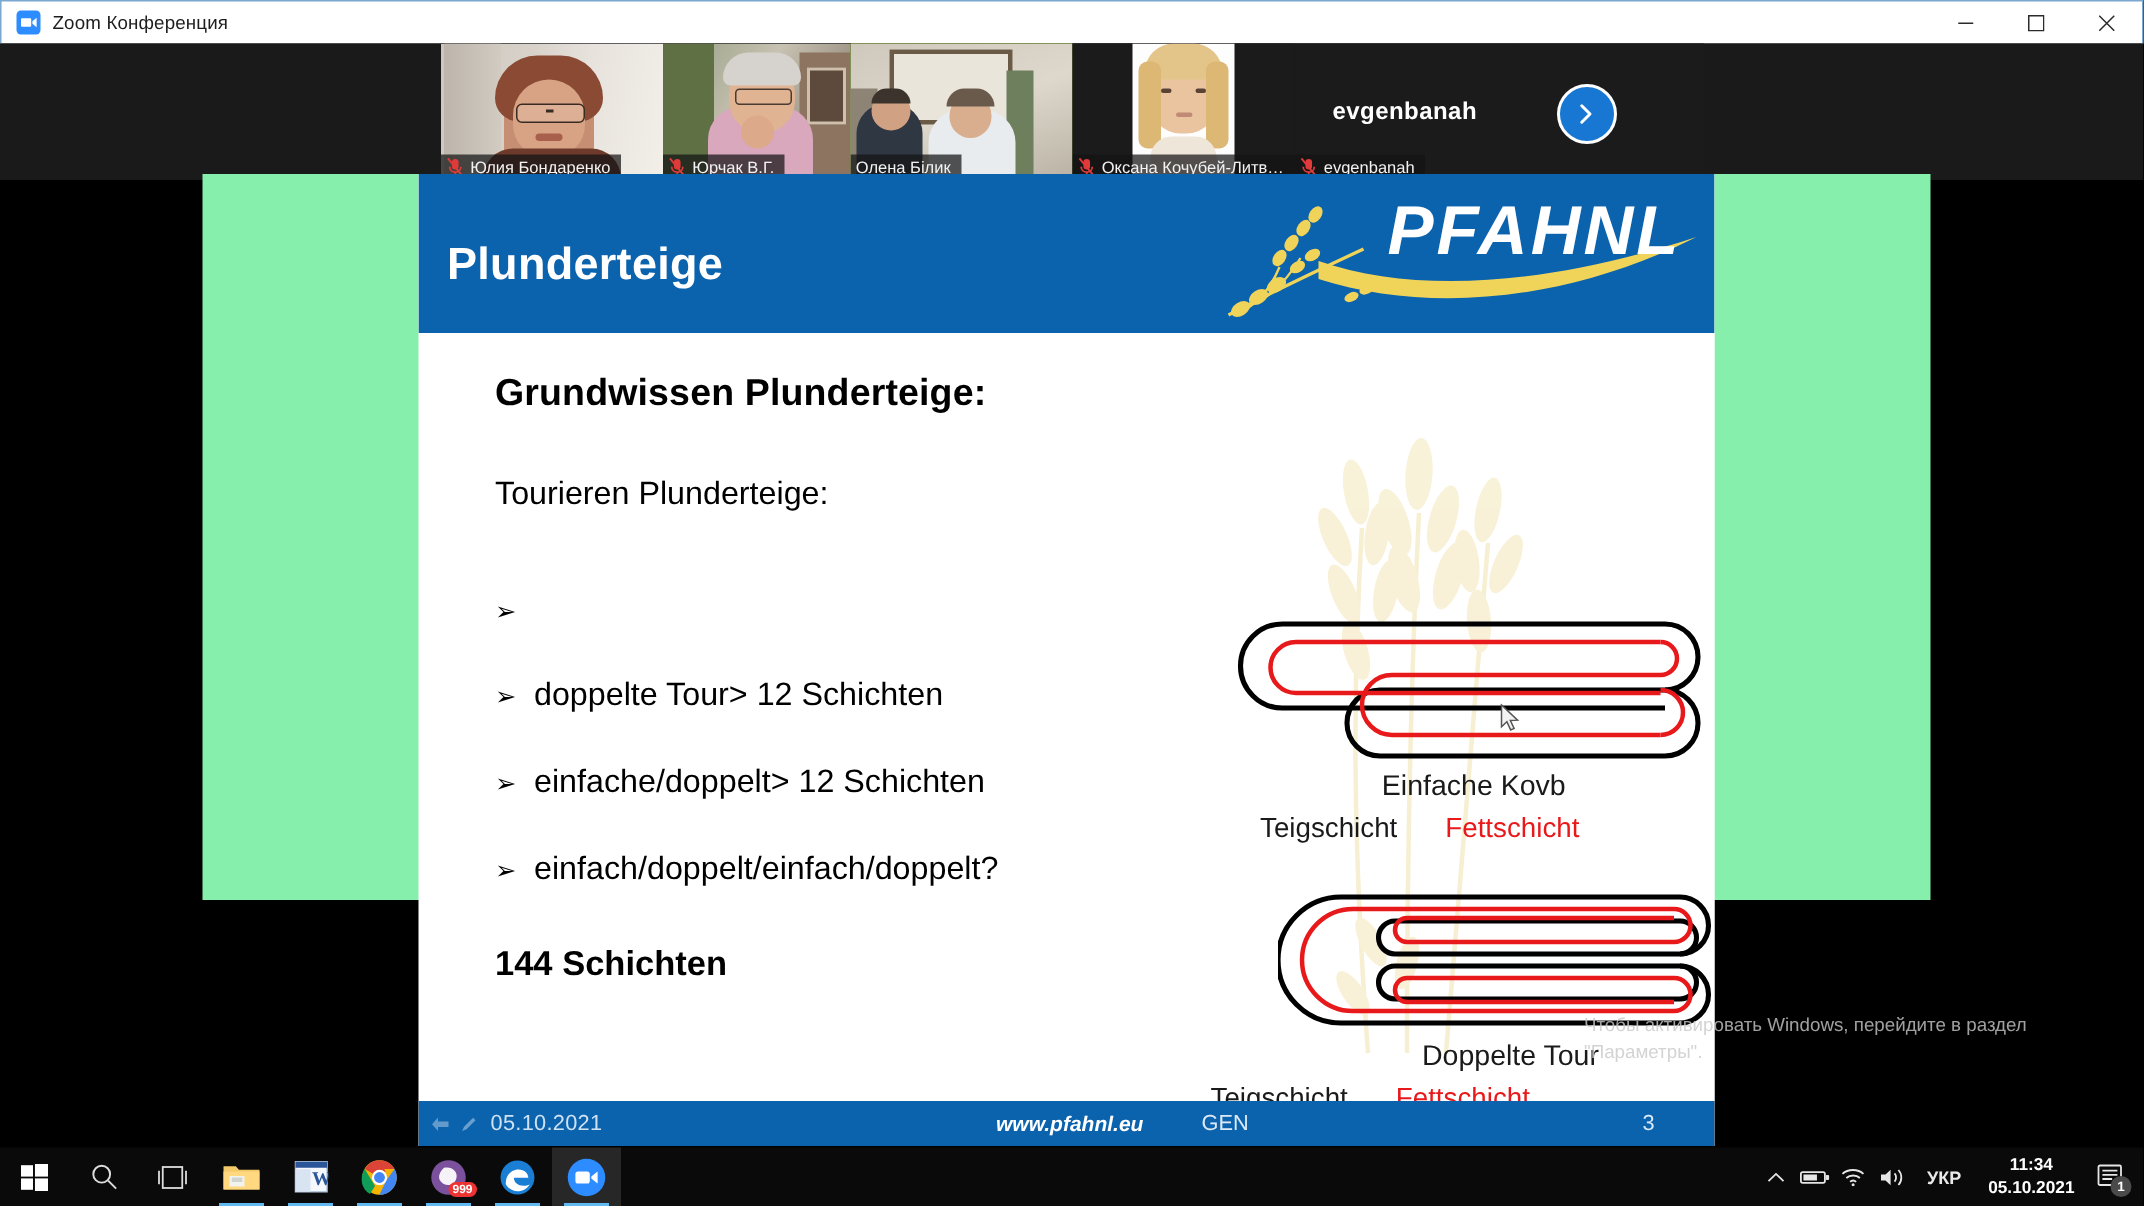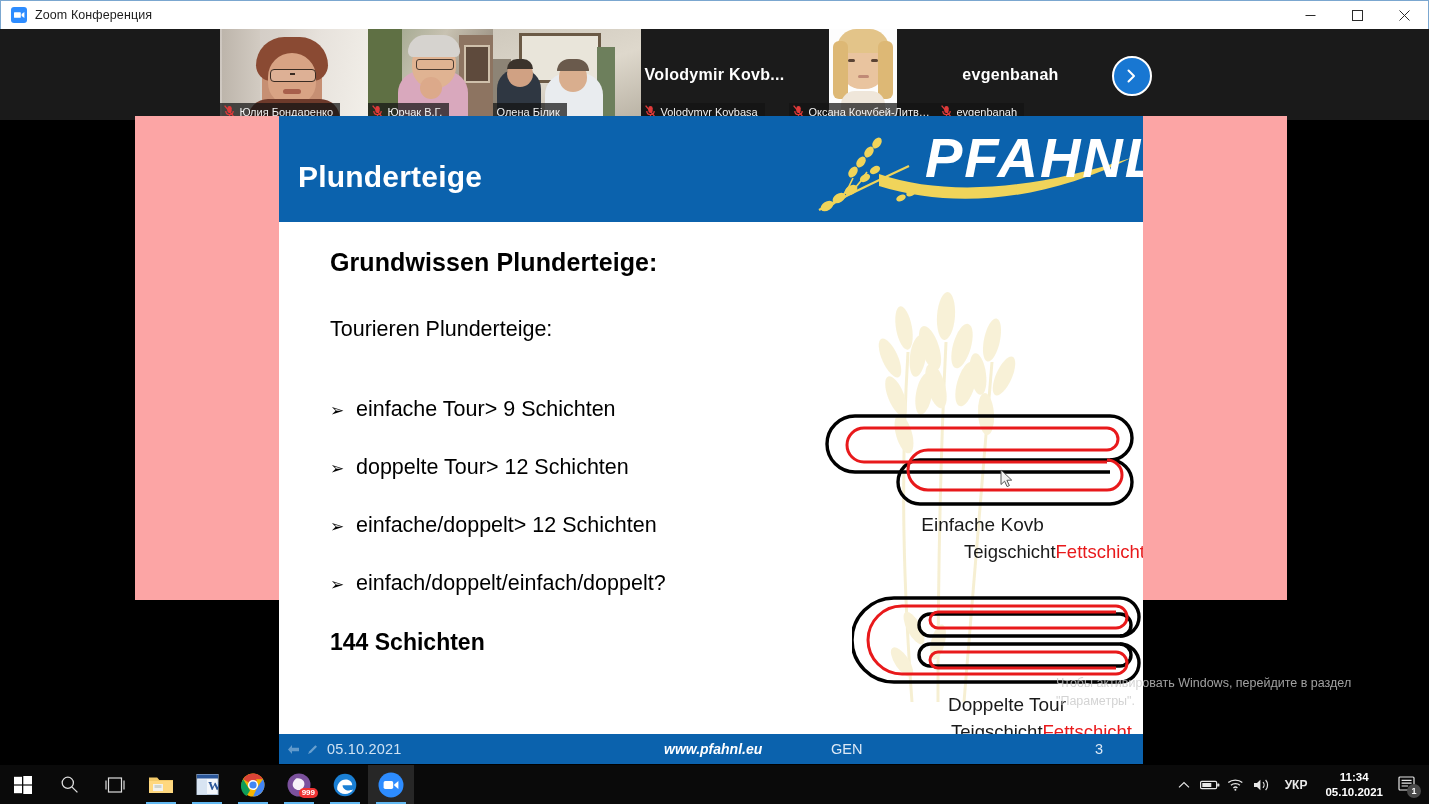--- a/index.html
+++ b/index.html
@@ -158,21 +158,21 @@
   
   .f-bg { position:absolute; inset:0; }
 
   
   #stage {
     position: absolute;
     left: 135px;
     top: 116px;
     width: 1152px;
     height: 484px;
-    background: #fca5a5;
+    background: #86efac;
     text-decoration: underline;
   }
   #slide {
     position: absolute;
     left: 144px;
     top: 0px;
     width: 864px;
     height: 648px;
     background: #ffffff;
     overflow: hidden;
@@ -200,21 +200,21 @@
     position: absolute;
     right: 4px;
     top: 6px;
     width: 330px;
     height: 96px;
   }
   #brand-wordmark {
     position: absolute;
     left: 116px;
     top: 8px;
-    font-size: 56px;
+    font-size: 46px;
     font-weight: bold;
     font-style: italic;
     color: #ffffff;
     letter-spacing: 2px;
     line-height: 1;
     font-family: "Liberation Sans", sans-serif;
   }
   #brand-tagline {
     position: absolute;
     left: 164px;
@@ -298,23 +298,24 @@
     position: absolute;
     width: 100%;
     text-align: center;
     font-size: 19px;
     color: #1a1a1a;
   }
   .diagram-legend {
     position: absolute;
     width: 100%;
     display: flex;
-    justify-content: flex-end;
+    justify-content: flex-start;
     font-size: 18.5px;
     box-sizing: border-box;
+    gap: 32px;
   }
   .legend-teig { color: #1a1a1a; }
   .legend-fett { color: #e8191b; }
 
   #cursor {
     position: absolute;
     left: 703px;
     top: 247px;
     width: 14px;
     height: 19px;
@@ -346,21 +347,20 @@
     left: 385px;
     font-weight: bold;
     font-style: italic;
     color: #ffffff;
     font-size: 14px;
   }
   #footer-gen {
     position: absolute;
     left: 522px;
     color: #dce9f6;
-    margin-left: 30px;
   }
   #footer-page {
     position: absolute;
     right: 40px;
     color: #dce9f6;
   }
 
   
   #activation {
     position: absolute;
@@ -572,32 +572,20 @@
         <div style="position:absolute;left:14px;top:30px;width:26px;height:10px;border-radius:13px 13px 0 0;background:#3b332c"></div>
         <div style="position:absolute;left:52px;top:44px;width:58px;height:47px;border-radius:22px 22px 0 0;background:#e9ecef"></div>
         <div style="position:absolute;left:66px;top:34px;width:28px;height:29px;border-radius:14px;background:#d9ae8e"></div>
         <div style="position:absolute;left:64px;top:30px;width:32px;height:12px;border-radius:14px 14px 0 0;background:#6a5a4c"></div>
       </div>
       <div class="tile-label">
         <span>Олена Білик</span>
       </div>
     </div>
 
-    <div class="tile" style="width:148px">
-      <div class="tile-bigname">Volodymir  Kovb...</div>
-      <div class="tile-label">
-        <svg class="mute-icon" viewBox="0 0 11 13">
-            <rect x="3.3" y="1" width="4.4" height="7" rx="2.2" fill="#e03a3a"></rect>
-            <path d="M1.8 6.1c0 2.1 1.6 3.6 3.7 3.6s3.7-1.5 3.7-3.6" stroke="#e03a3a" stroke-width="1.2" fill="none"></path>
-            <path d="M5.5 9.7V12" stroke="#e03a3a" stroke-width="1.2"></path>
-            <path d="M0.6 0.6l9.8 11.8" stroke="#e03a3a" stroke-width="1.3"></path>
-          </svg>
-        <span>Volodymyr Kovbasa</span>
-      </div>
-    </div>
 
     <div class="tile" style="width:148px">
       <div class="tile-video">
         <div class="f-bg" style="background:#1b1b1b"></div>
         <div style="position:absolute;left:40px;top:0;width:68px;height:91px;background:#fdfdfd"></div>
         <div style="position:absolute;left:52px;top:2px;width:44px;height:58px;border-radius:22px 22px 20px 20px;background:#e9c49f"></div>
         <div style="position:absolute;left:48px;top:0px;width:52px;height:24px;border-radius:26px 26px 6px 6px;background:#e3c489"></div>
         <div style="position:absolute;left:44px;top:12px;width:15px;height:58px;border-radius:6px;background:#ddb875"></div>
         <div style="position:absolute;left:89px;top:12px;width:15px;height:58px;border-radius:6px;background:#ddb875"></div>
         <div style="position:absolute;left:59px;top:30px;width:7px;height:3px;border-radius:2px;background:#5a4334"></div>
@@ -704,21 +692,20 @@
             <ellipse cx="60" cy="430" rx="7" ry="17" transform="rotate(-34 60 430)"></ellipse>
           </g>
         </svg>
 
         <div id="heading">Grundwissen Plunderteige:</div>
         <div id="subheading">Tourieren Plunderteige:</div>
 
         <div id="bullets">
           <div class="bullet">
             <span class="bullet-marker">➢</span>
-            <span>einfache  Tour&gt;  9 Schichten</span>
           </div>
           <div class="bullet">
             <span class="bullet-marker">➢</span>
             <span>doppelte  Tour&gt; 12 Schichten</span>
           </div>
           <div class="bullet">
             <span class="bullet-marker">➢</span>
             <span>einfache/doppelt&gt;  12 Schichten</span>
           </div>
           <div class="bullet">

